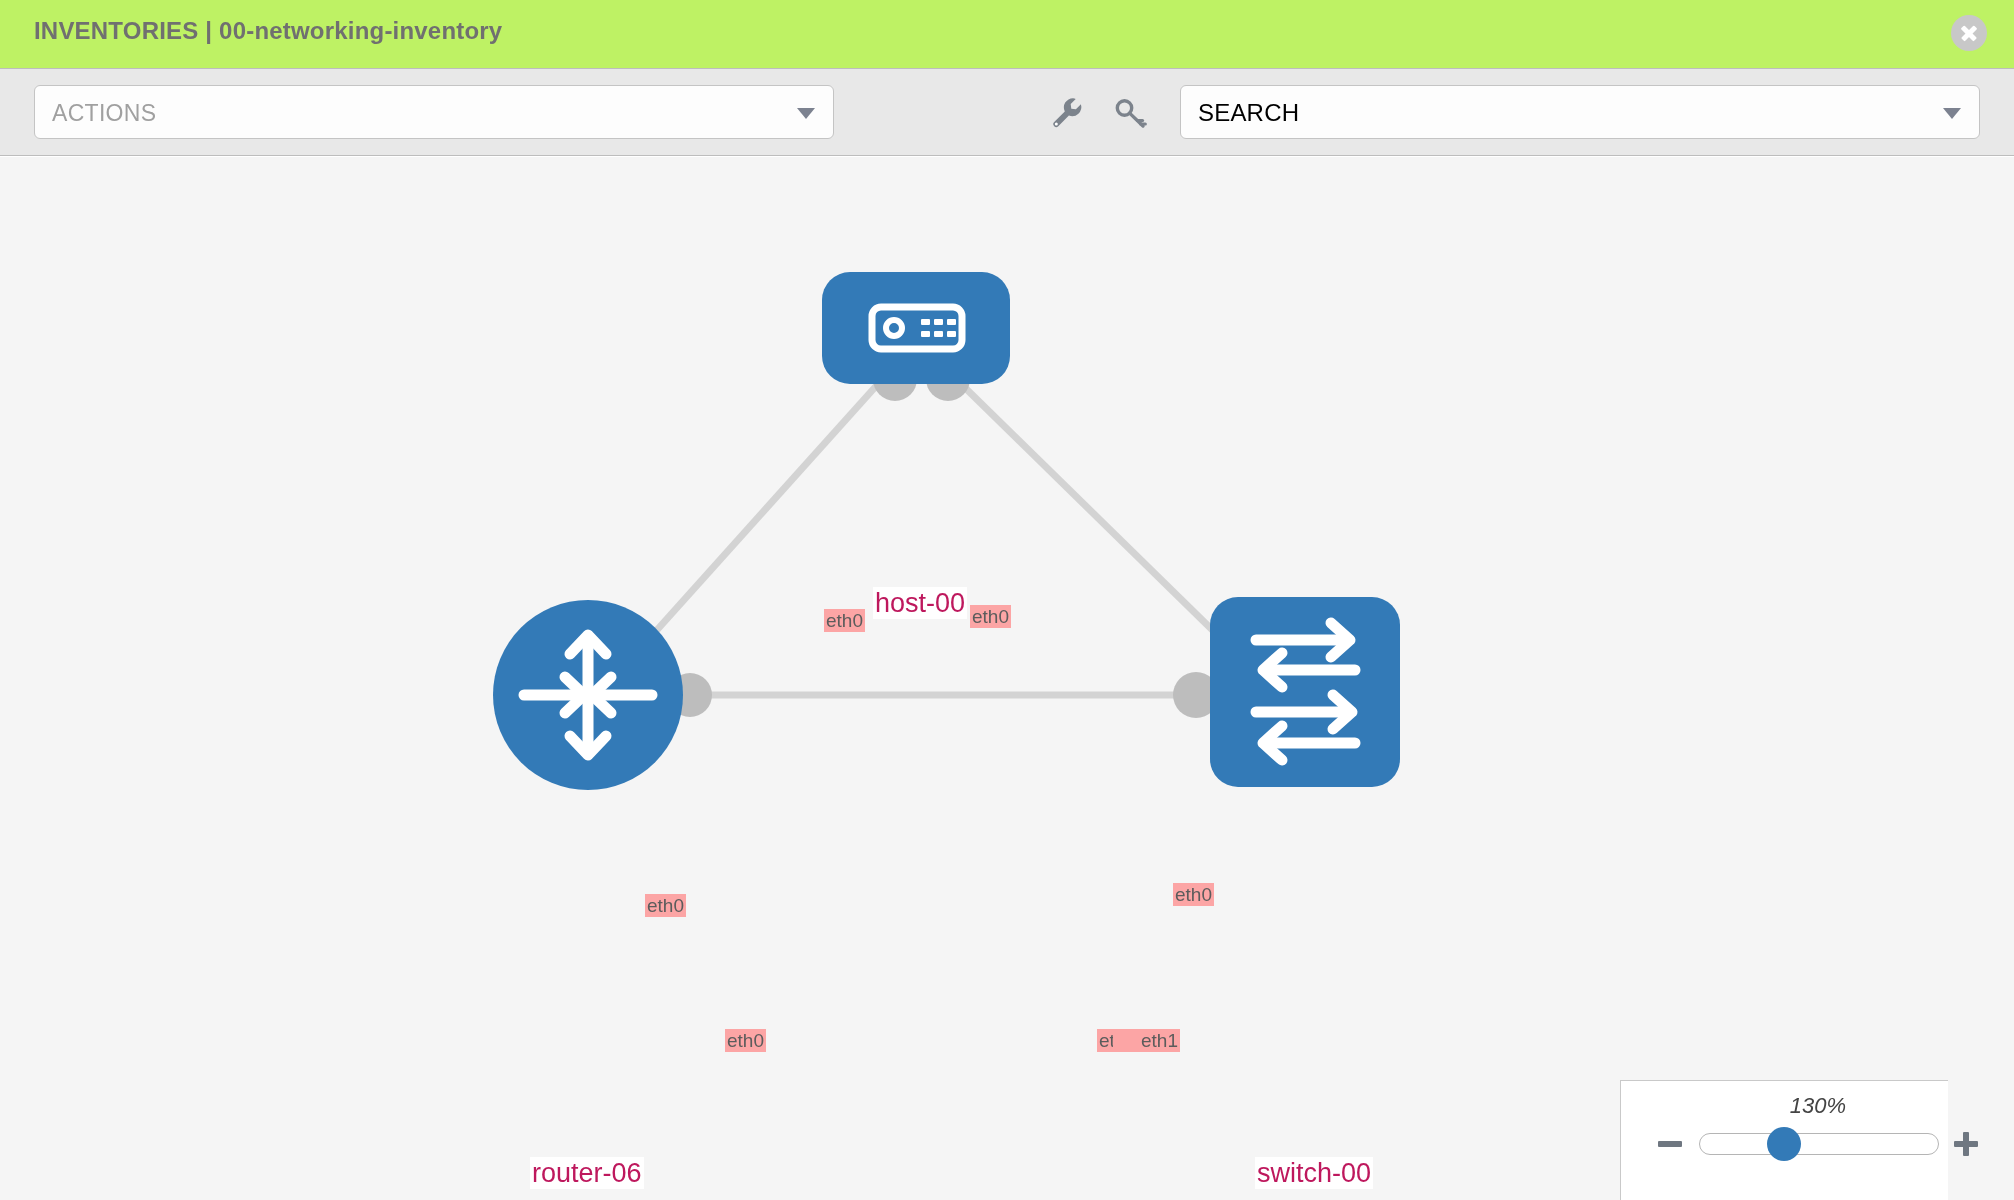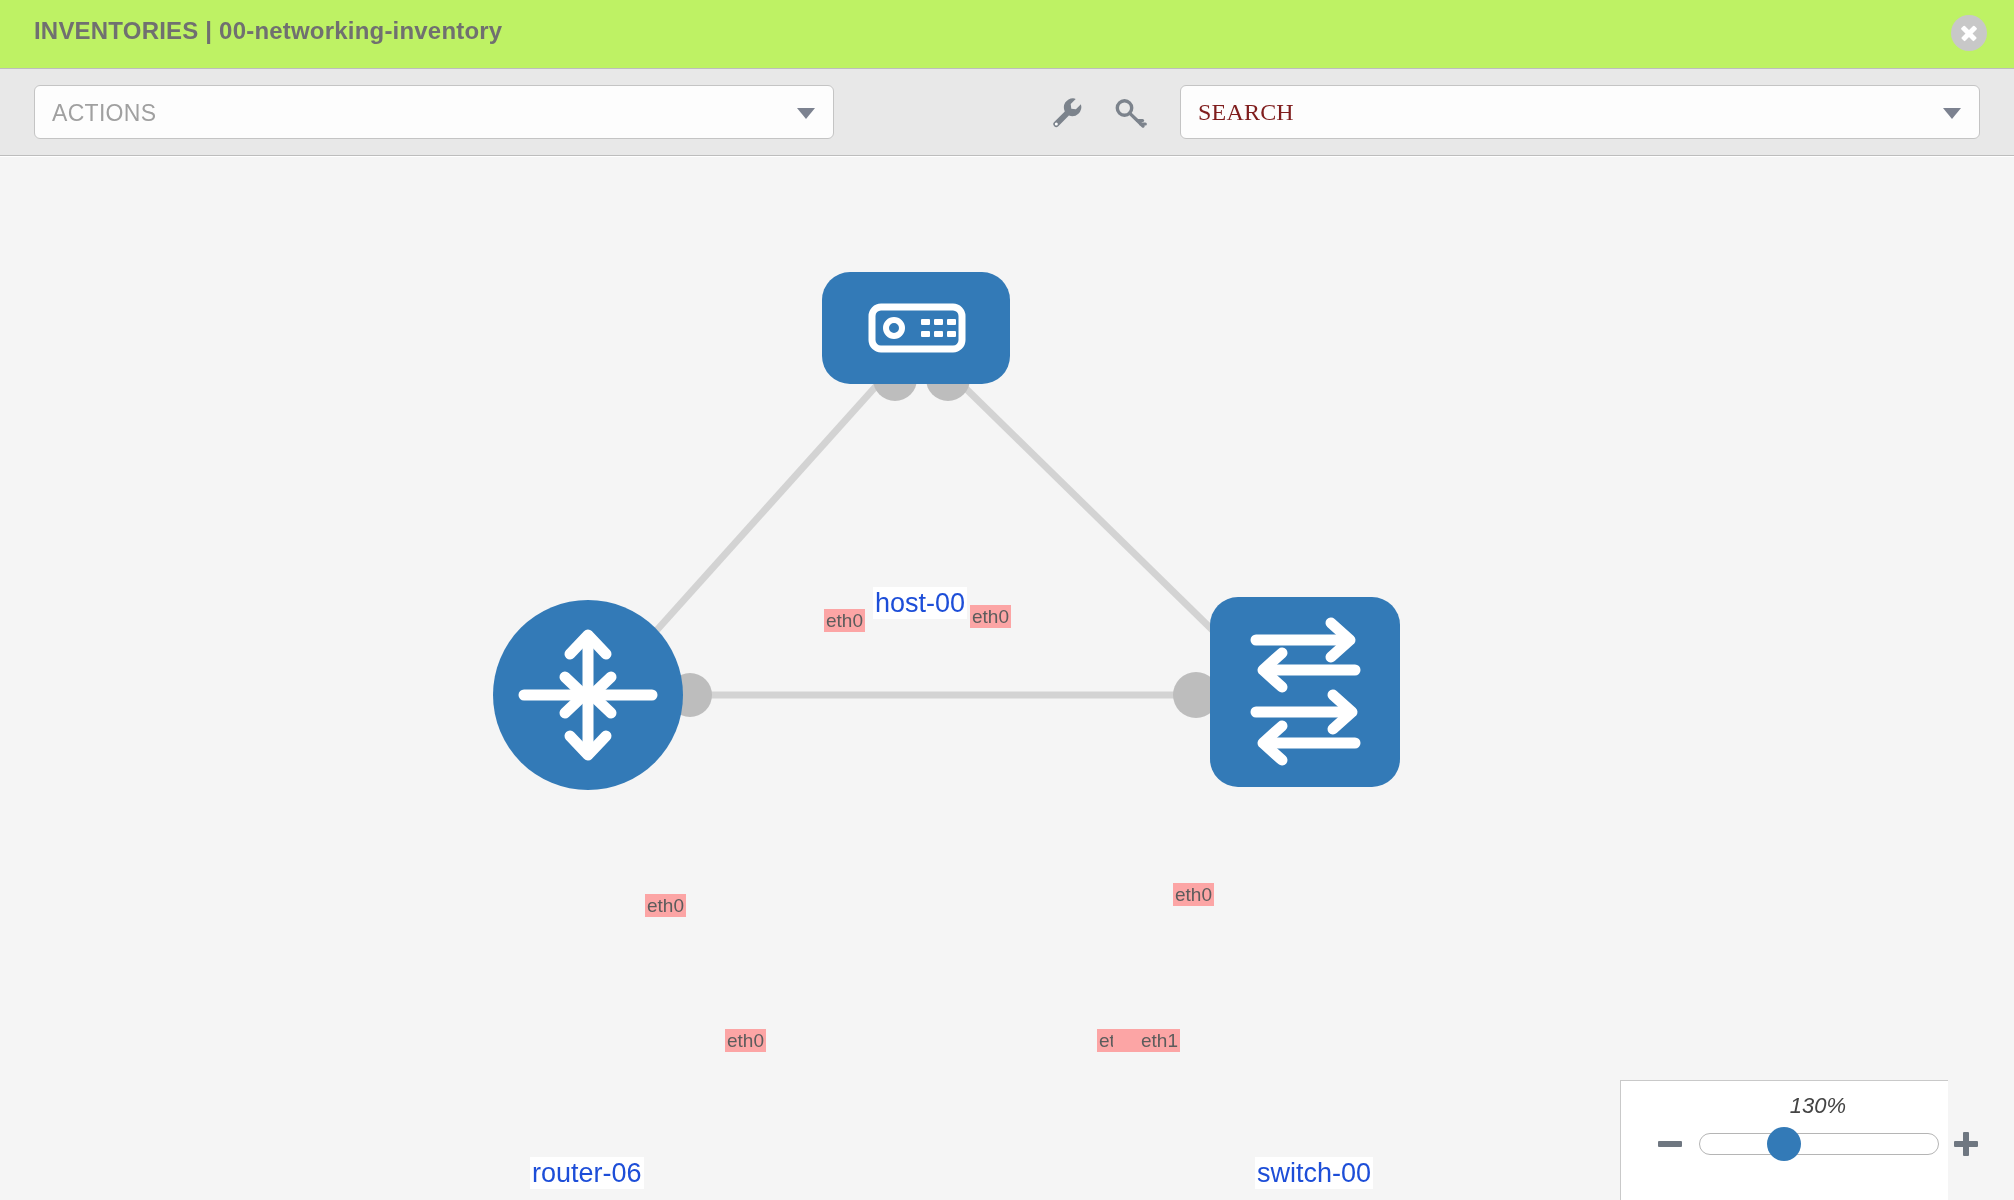--- a/index.html
+++ b/index.html
@@ -119,23 +119,22 @@
     border: 1px solid #c4c4c4;
     border-radius: 6px;
     box-sizing: border-box;
     cursor: text;
   }
   .search-box .label {
     position: absolute;
     left: 17px;
     top: 13px;
     font-size: 24px;
-    color: #7f1d1d;
+    color: #000000;
     letter-spacing: 0.2px;
-    font-family: Liberation Serif, serif;
   }
   .search-box .caret { right: 18px; top: 22px; }
 
   
   .canvas {
     position: absolute;
     left: 0; top: 157px;
     width: 2014px;
     height: 1043px;
     background: #f5f5f5;
@@ -145,21 +144,21 @@
     position: absolute;
     left: 0; top: 0;
     width: 2014px;
     height: 1043px;
   }
 
   
   .node-label {
     position: absolute;
     font-size: 27px;
-    color: #1d4ed8;
+    color: #be185d;
     background: #ffffff;
     white-space: nowrap;
     padding: 0 2px;
     line-height: 32px;
   }
   .iface-label {
     position: absolute;
     font-size: 19px;
     color: #5c5c5c;
     background: #fca5a5;

